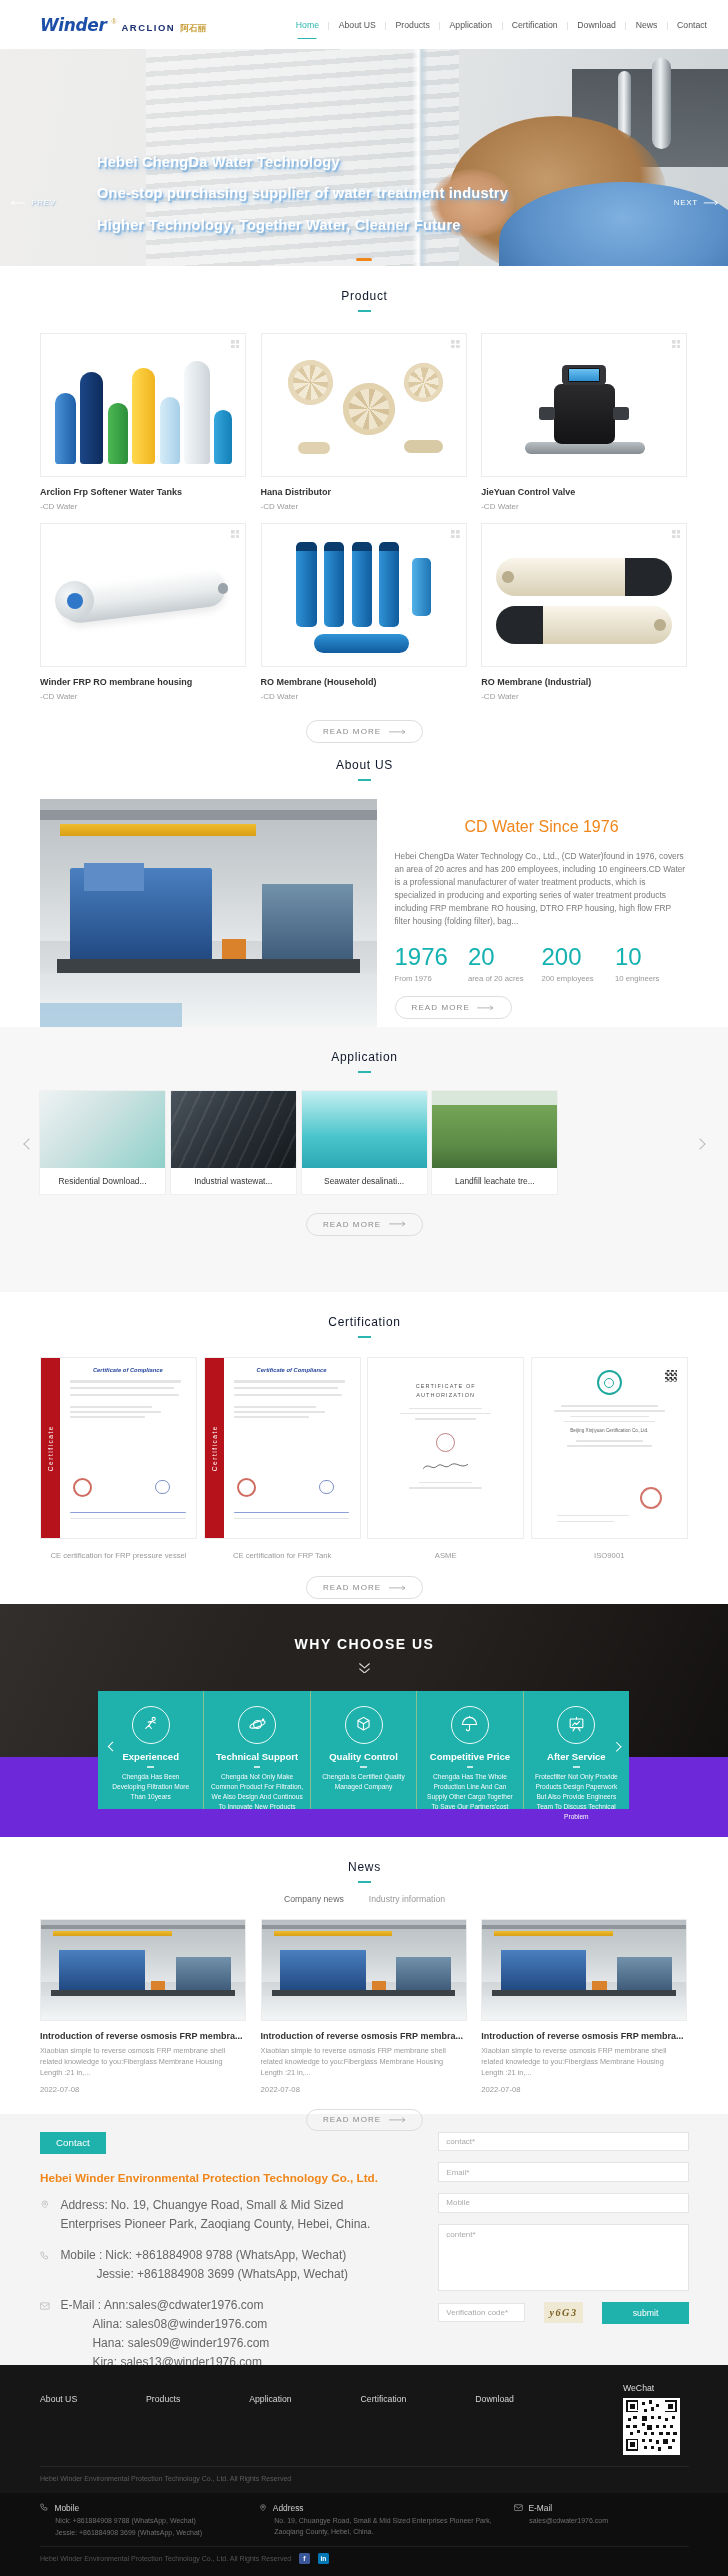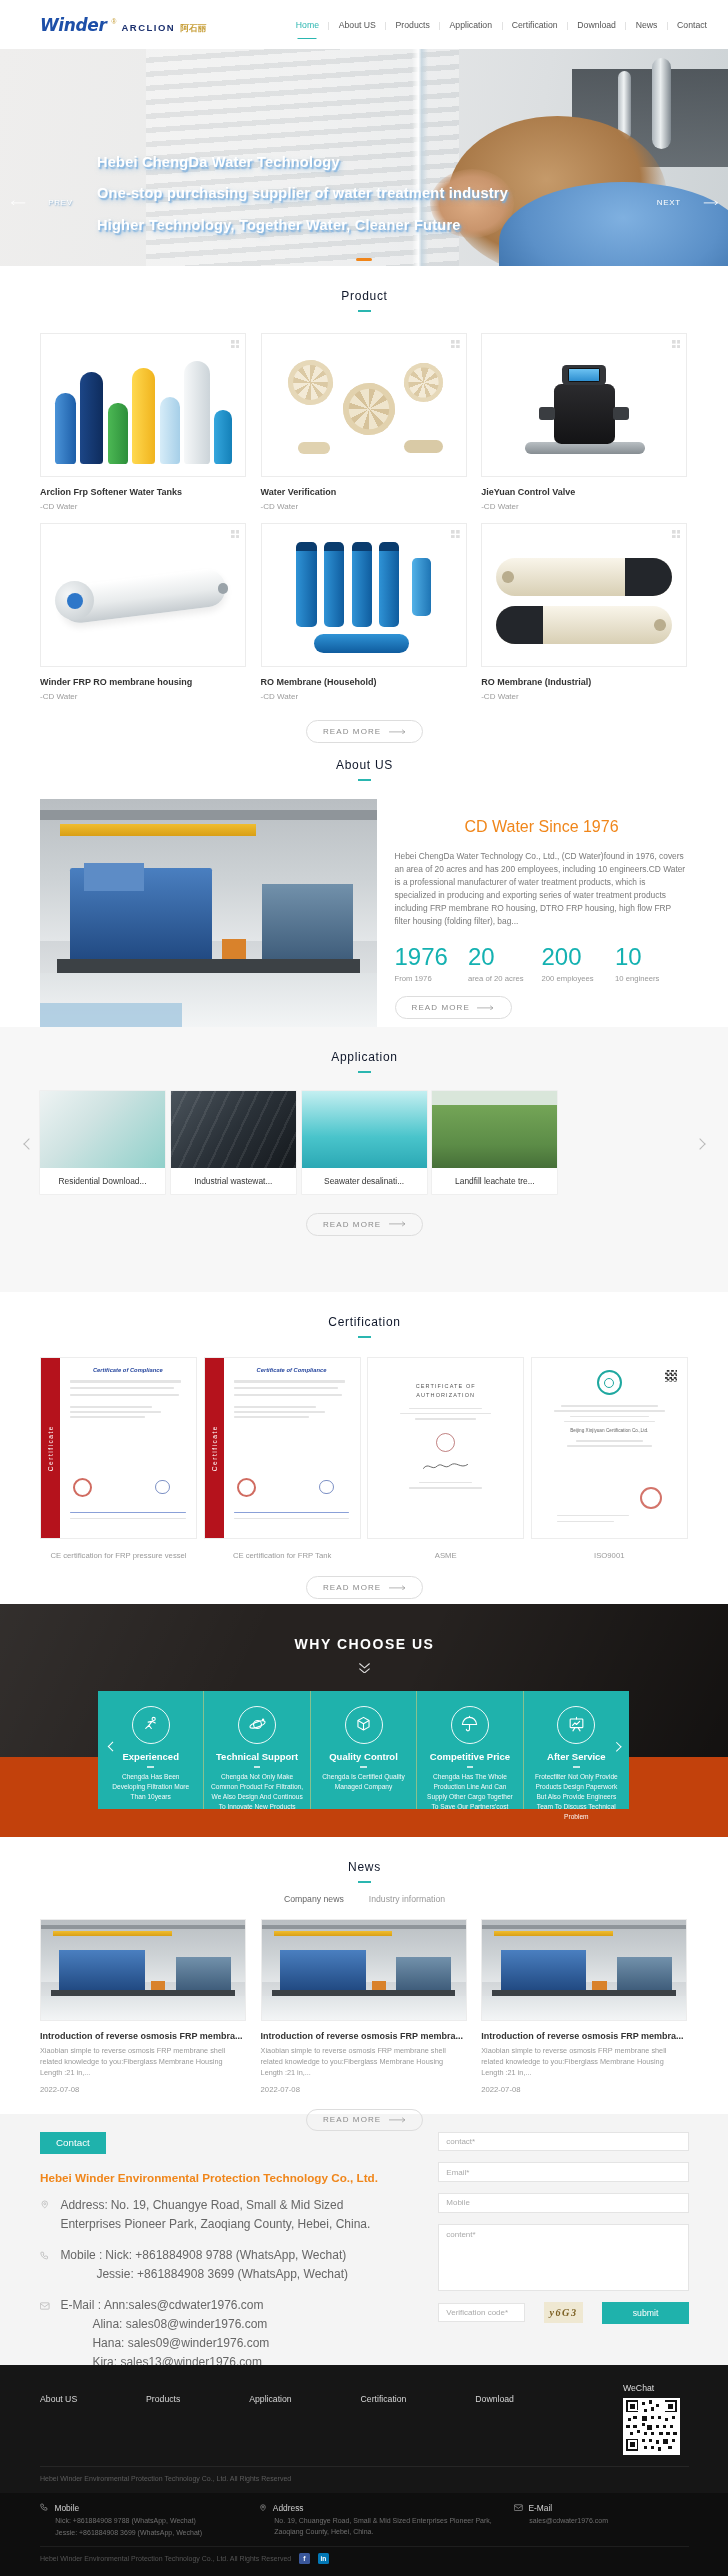--- a/index.html
+++ b/index.html
@@ -16,21 +16,21 @@
 .nav{display:flex;align-items:flex-end;}
 .nav-item{font-size:8.7px;color:#555;text-decoration:none;cursor:pointer;position:relative;white-space:nowrap;}
 .nav-item.active{color:#2ab6b0;}
 .nav-item.active::after{content:"";position:absolute;left:50%;transform:translateX(-50%);bottom:-9.5px;width:19px;height:1.5px;background:#2ab6b0;}
 .sep{width:0.7px;height:7.3px;background:#e2e2e2;margin:0 9.5px;}
 
 
 .hero{position:relative;height:217px;overflow:hidden;background:linear-gradient(100deg,#efeeed 0%,#e9eaea 40%,#dcdfe1 72%,#ccd2d5 100%);}
 .hero-text{position:absolute;left:97px;top:105px;z-index:5;}
 .hero-line{font-size:14.6px;font-weight:bold;color:#fff;margin-bottom:15.3px;letter-spacing:0.2px;text-shadow:1.5px 1.5px 1.5px rgba(118,173,222,.95),2.2px 2.9px 5.1px rgba(118,173,222,.5);}
-.hero-nav{position:absolute;top:149px;display:flex;align-items:center;gap:22px;color:#fff;font-size:8px;letter-spacing:0.7px;cursor:pointer;z-index:6;text-shadow:0.7px 0.7px 1.5px rgba(110,160,205,.9);}
+.hero-nav{position:absolute;top:149px;display:flex;align-items:center;gap:5px;color:#fff;font-size:8px;letter-spacing:0.7px;cursor:pointer;z-index:6;text-shadow:0.7px 0.7px 1.5px rgba(110,160,205,.9);}
 .hero-nav.prev{left:10.2px;}
 .hero-nav.next{right:10.2px;}
 .hero-dot{position:absolute;left:356px;bottom:5.1px;width:16px;height:2.9px;background:#f08519;border-radius:1.5px;cursor:pointer;z-index:6;}
 
 
 .sec-head{padding-top:23px;text-align:center;}
 .sec-title{font-size:12px;font-weight:normal;color:#0f172a;letter-spacing:0.7px;}
 .title-dash{width:13px;height:2.2px;background:#2ab6b0;margin:7.3px auto 0;}
 .rm-row{text-align:center;margin-top:19px;}
 .readmore{display:inline-flex;align-items:center;gap:7.3px;border:0.7px solid #ddd;border-radius:11.7px;padding:5.8px 16px;font-size:8px;color:#8a8a8a;letter-spacing:1.1px;cursor:pointer;background:transparent;}
@@ -74,21 +74,21 @@
 .cert-img{height:182px;border:0.7px solid #ededed;background:#fff;position:relative;overflow:hidden;}
 .cert-cap{font-size:7.7px;color:#9a9a9a;text-align:center;margin-top:11.7px;}
 .band{position:absolute;left:0;top:0;bottom:0;width:19px;background:#b5121c;display:flex;align-items:center;justify-content:center;}
 .band span{writing-mode:vertical-rl;transform:rotate(180deg);font-size:6.6px;letter-spacing:1.5px;color:#fff;}
 .cc-title{font-size:5.8px;color:#27479e;font-style:italic;font-weight:bold;text-align:center;margin:8.7px 7.3px 0 26px;}
 .tline{height:2.2px;background:#e4e4e4;border-radius:0.7px;}
 .asme-t{display:block;font-size:5.5px;letter-spacing:1.1px;color:#555;text-align:center;}
 .iso-issuer{font-size:4.7px;color:#666;text-align:center;margin-top:5.8px;}
 
 
-.why-sec{height:233px;position:relative;background:#c2410c;}
+.why-sec{height:233px;position:relative;background:#6d28d9;}
 .why-dark{height:153px;background:linear-gradient(115deg,rgba(255,255,255,.06) 0%,rgba(255,255,255,0) 35%),linear-gradient(295deg,rgba(0,0,0,.5) 0%,rgba(0,0,0,0) 45%),#262220;display:flex;flex-direction:column;align-items:center;padding-top:32px;}
 .why-title{color:#fff;font-size:14px;font-weight:bold;letter-spacing:1.5px;}
 .why-chev{margin-top:9.5px;}
 .why-teal{position:absolute;left:98px;top:87px;width:531px;height:118px;background:#1fb2ac;display:flex;z-index:4;}
 .fcol{flex:1;text-align:center;color:#fff;padding:0 6.6px;}
 .fcol+.fcol{border-left:0.7px solid rgba(222,205,120,.55);}
 .ficon{width:38px;height:38px;border:0.7px solid rgba(255,255,255,.9);border-radius:50%;margin:14.6px auto 0;display:flex;align-items:center;justify-content:center;}
 .ftitle{font-size:9.5px;font-weight:bold;margin-top:7.3px;}
 .fdash{width:6.6px;height:1.5px;background:rgba(255,255,255,.75);margin:4.4px auto 4.4px;}
 .fdesc{font-size:6.6px;line-height:1.5;color:rgba(255,255,255,.96);}
@@ -248,21 +248,21 @@
               <rect x="7" y="7" width="5" height="5" fill="#cfcfcf"></rect>
             </svg>
           <div style="position:relative;width:175px;height:109px;margin-bottom:16px;">
             <div style="position:absolute;left:11.7px;top:8.7px;width:45px;height:45px;border-radius:50%;background:repeating-conic-gradient(#dbc9a4 0 18deg,#f3ead6 18deg 45deg);box-shadow:inset 0 0 0 5.1px #e6d8b8;"></div>
             <div style="position:absolute;left:67px;top:32px;width:52px;height:52px;border-radius:50%;background:repeating-conic-gradient(#d6c29a 0 18deg,#efe5cd 18deg 45deg);box-shadow:inset 0 0 0 5.8px #e2d2ae;"></div>
             <div style="position:absolute;left:128px;top:11.7px;width:39px;height:39px;border-radius:50%;background:repeating-conic-gradient(#dbc9a4 0 20deg,#f3ead6 20deg 50deg);box-shadow:inset 0 0 0 4.4px #e6d8b8;"></div>
             <div style="position:absolute;left:22px;bottom:5.8px;width:32px;height:11.7px;background:#e0d2b0;border-radius:5.8px;"></div>
             <div style="position:absolute;left:128px;bottom:7.3px;width:39px;height:13px;background:#d9caa6;border-radius:6.6px;"></div>
           </div>
         </div>
-        <div class="pcard-name">Water Verification</div>
+        <div class="pcard-name">Hana Distributor</div>
         <div class="pcard-brand">-CD Water</div>
       </div>
 
       <div class="pcard">
         <div class="pcard-img">
           <svg class="corner-ic" width="8.7" height="8.7" viewBox="0 0 12 12">
               <rect width="5" height="5" fill="#cfcfcf"></rect>
               <rect x="7" width="5" height="5" fill="#cfcfcf"></rect>
               <rect y="7" width="5" height="5" fill="#cfcfcf"></rect>
               <rect x="7" y="7" width="5" height="5" fill="#cfcfcf"></rect>

